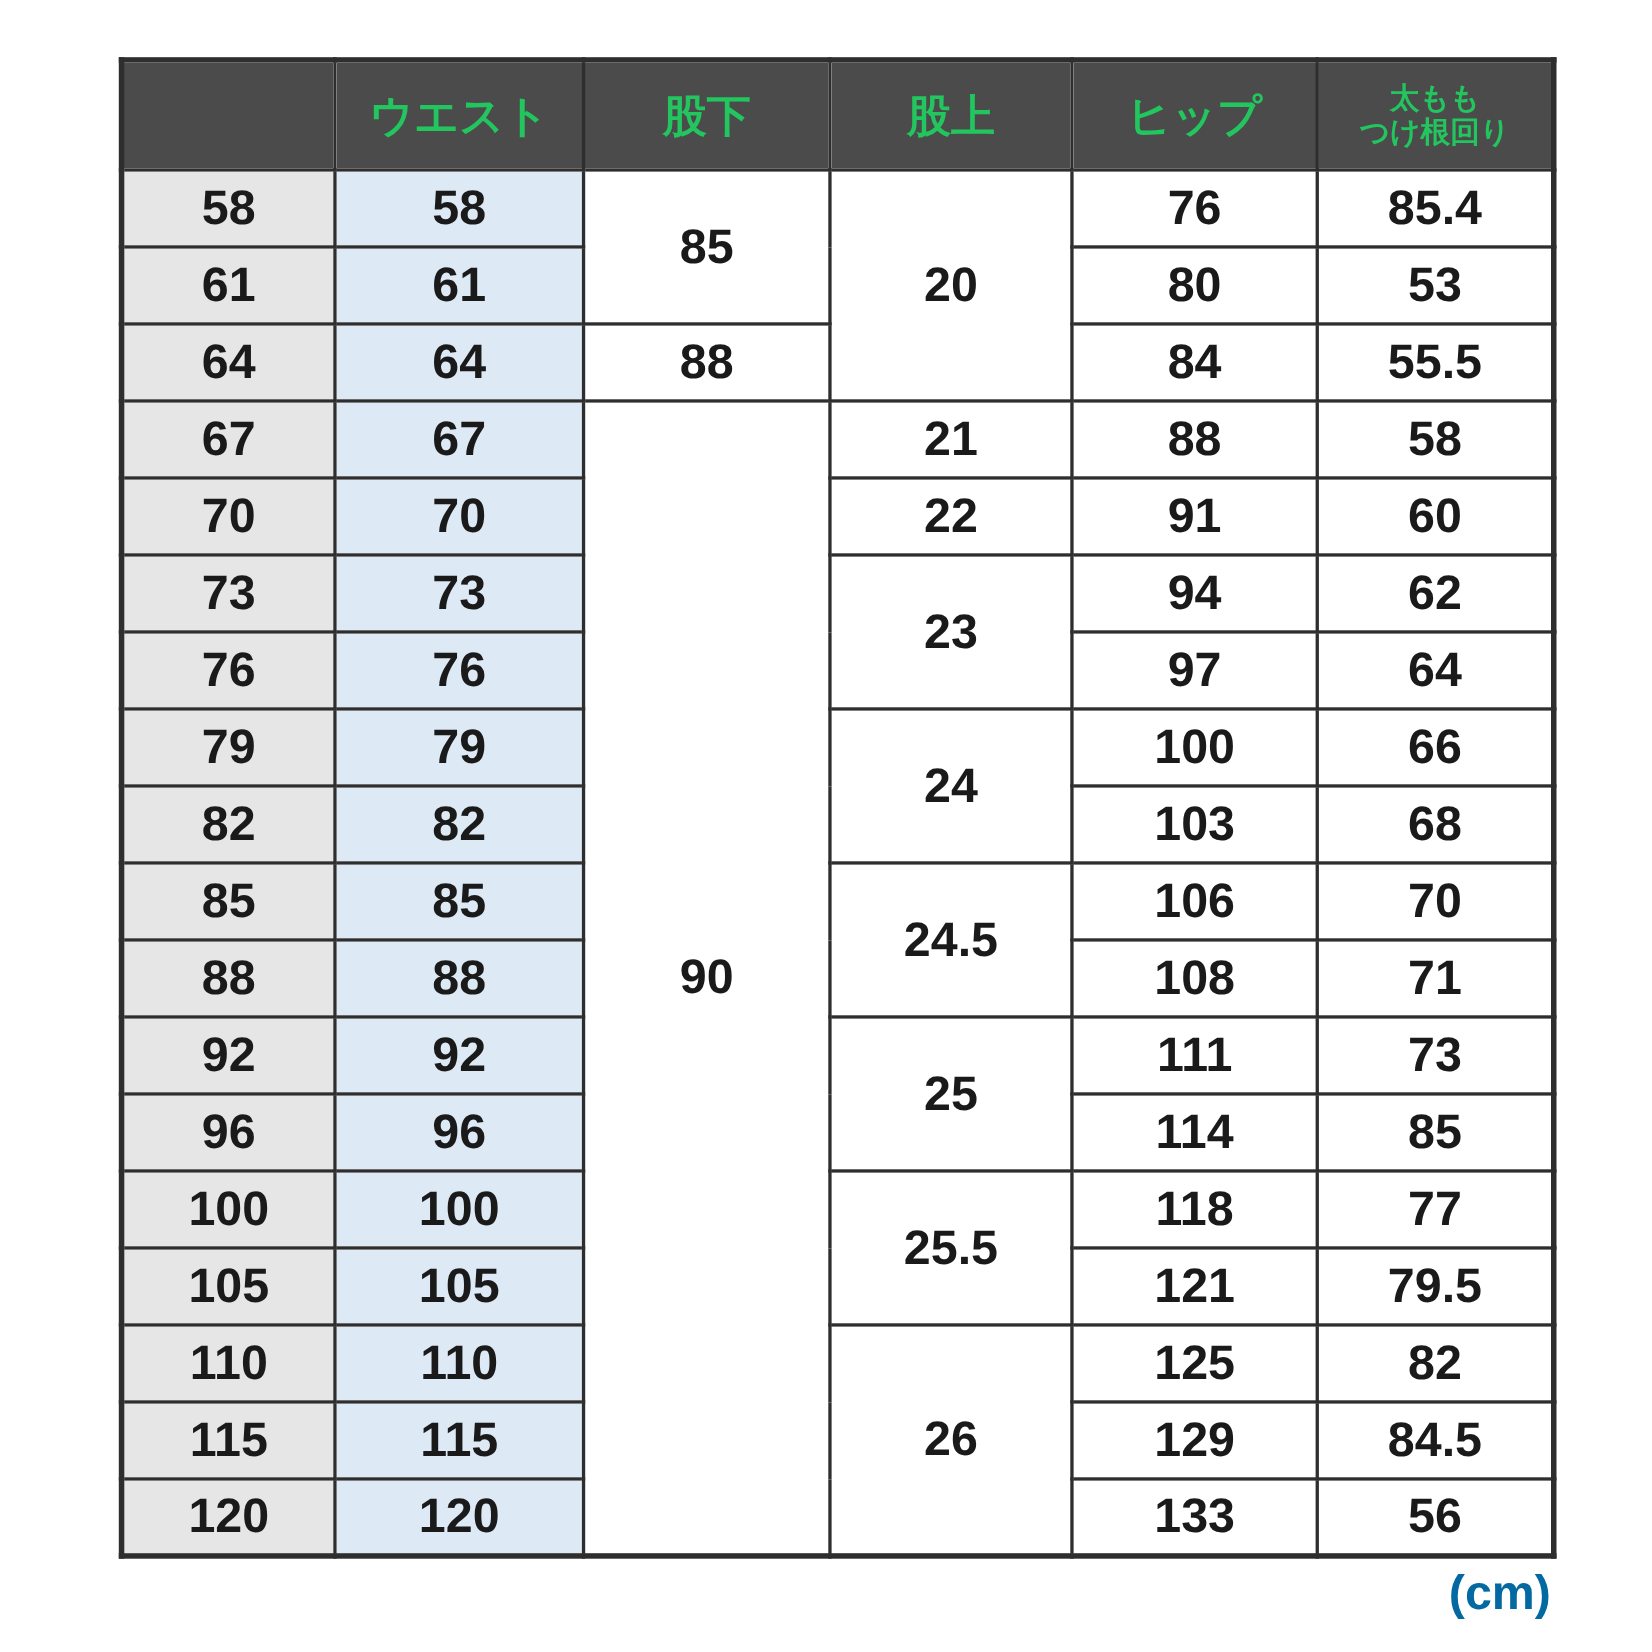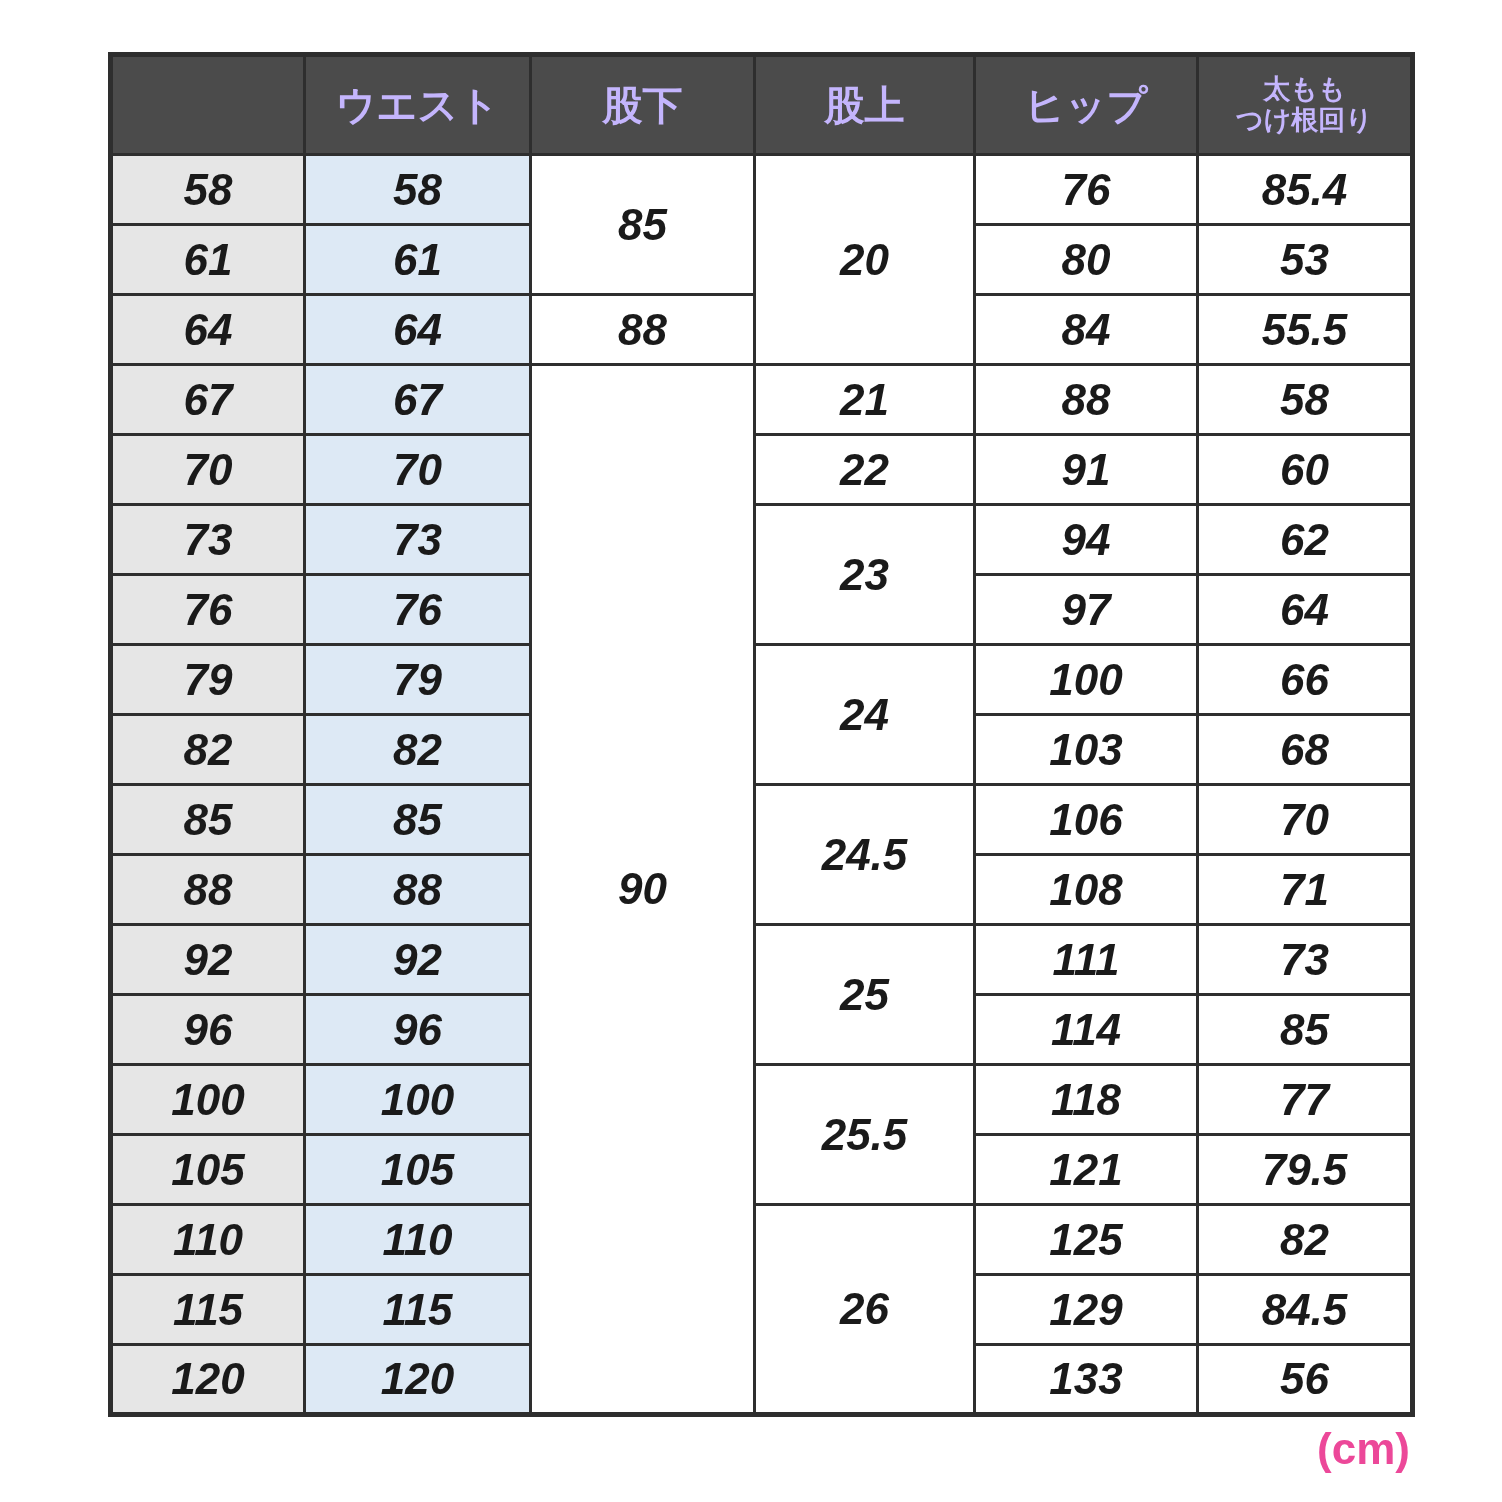--- a/index.html
+++ b/index.html
@@ -36,43 +36,42 @@
     font-weight: bold;
     color: #1a1a1a;
     font-size: 44px;
     overflow: hidden;
   }
   table.size-chart thead tr {
     height: 100px;
   }
   table.size-chart thead th {
     background: #4b4b4b;
-    color: #c4b5fd;
+    color: #22c55e;
     font-size: 40px;
   }
   table.size-chart thead th.th-thigh {
     font-size: 27px;
     line-height: 1.15;
   }
   table.size-chart tbody tr {
     height: 70px;
-    font-style: italic;
   }
   td.col-size  { background: #e6e6e6; }
   td.col-waist { background: #dde9f5; }
   td.col-plain { background: #ffffff; }
   .unit-label {
     position: absolute;
     left: 108px;
     top: 1424px;
     width: 1302px;
     text-align: right;
     font-size: 44px;
     font-weight: bold;
-    color: #ec4899;
+    color: #0369a1;
   }
 </style>
 </head>
 <body>
 
 <div class="stage">
   <div class="table-wrap">
     <table class="size-chart">
       <colgroup>
         <col style="width:194px">

